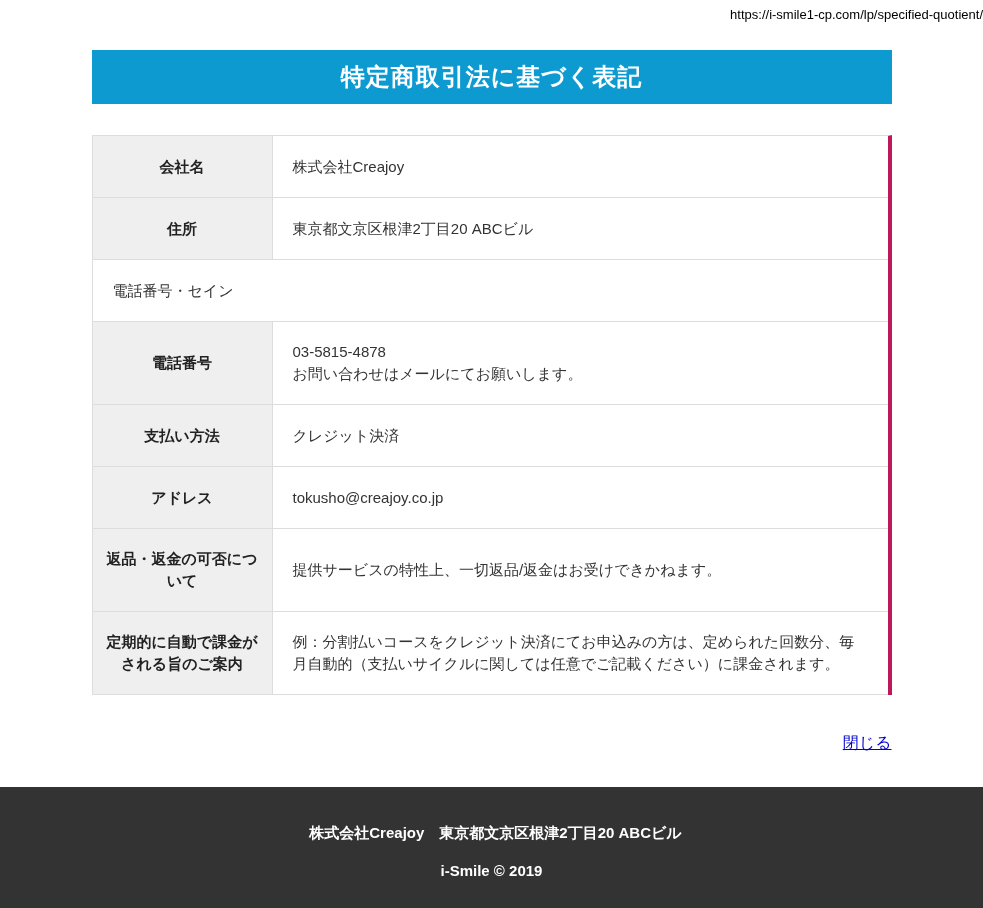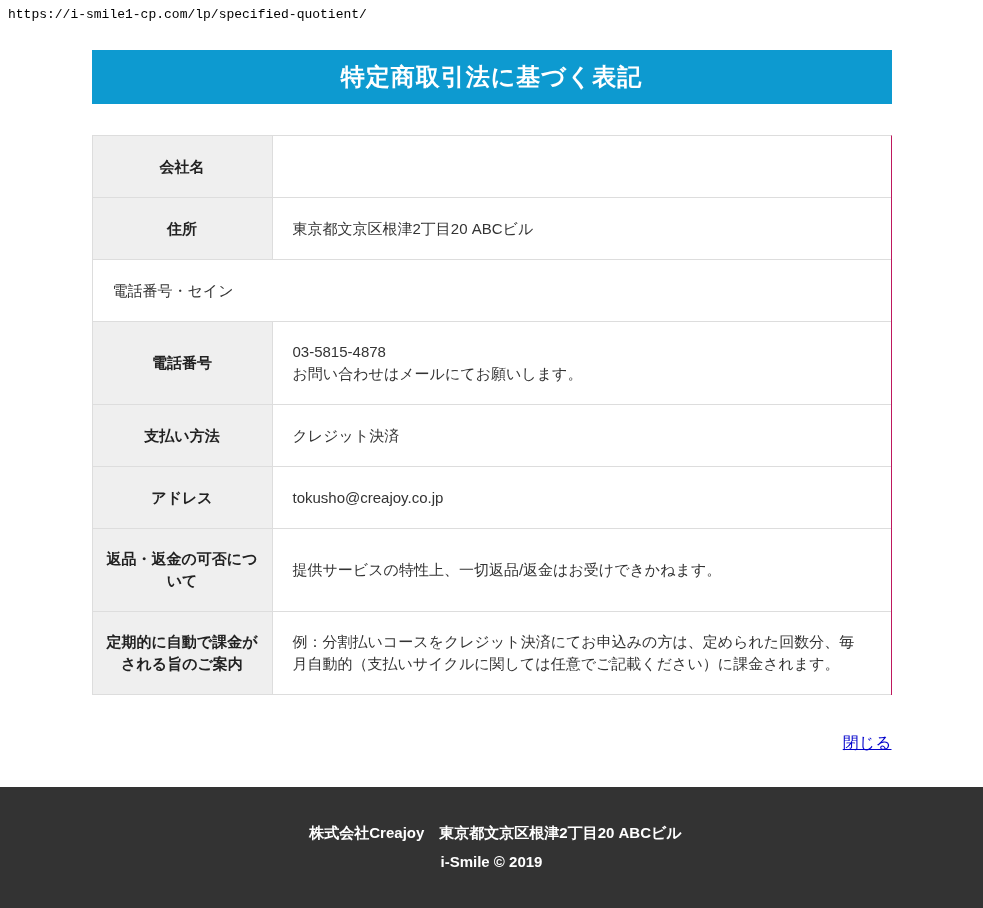--- a/index.html
+++ b/index.html
@@ -11,24 +11,25 @@
   }
   body {
     width: 983px;
     min-height: 908px;
     position: relative;
     overflow-x: hidden;
   }
   
   .url-line {
     padding: 5px 0 0 8px;
-    font-family: Liberation Mono, monospace;
+    font-family: Liberation Sans, sans-serif;
     font-size: 13px;
     line-height: 20px;
     color: #000000;
+    text-align: right;
   }
   
   .container {
     width: 800px;
     margin: 8px auto;
   }
   
   .banner {
     margin-top: 25px;
     height: 54px;
@@ -37,21 +38,21 @@
     color: #ffffff;
     font-size: 24px;
     font-weight: bold;
     letter-spacing: 1px;
   }
   
   .info-table {
     margin-top: 31px;
     border-top: 1px solid #dddddd;
     border-left: 1px solid #dddddd;
-    border-right: 1px solid #be185d;
+    border-right: 4px solid #be185d;
   }
   .info-row {
     display: flex;
     align-items: stretch;
     min-height: 62px;
     border-bottom: 1px solid #dddddd;
     box-sizing: border-box;
   }
   .info-label {
     width: 180px;
@@ -103,38 +104,39 @@
     text-align: center;
     color: #ffffff;
   }
   .footer-line1 {
     font-size: 15px;
     font-weight: bold;
     line-height: 20px;
     padding-left: 8px;
   }
   .footer-line2 {
-    margin-top: 9px;
+    margin-top: 18px;
     font-size: 15px;
     font-weight: bold;
     line-height: 20px;
   }
 </style>
 </head>
 <body>
 
 <div class="url-line">https://i-smile1-cp.com/lp/specified-quotient/</div>
 
 <div class="container">
 
   <div class="banner" style="background: rgb(13, 154, 208);">特定商取引法に基づく表記</div>
 
   <div class="info-table" id="info-table">
   <div class="info-row">
     <div class="info-label">会社名</div>
+    <div class="info-value">株式会社Creajoy</div>
   </div>
 
   <div class="info-row">
     <div class="info-label">住所</div>
     <div class="info-value">東京都文京区根津2丁目20 ABCビル</div>
   </div>
 
   <div class="info-row">
     <div class="info-value">電話番号・セイン</div>
   </div>

